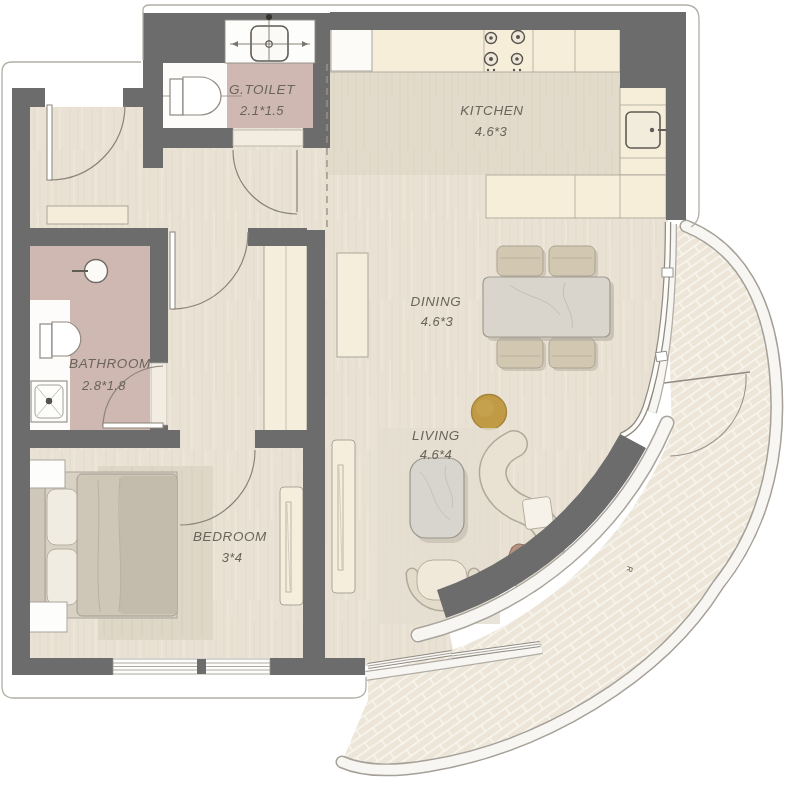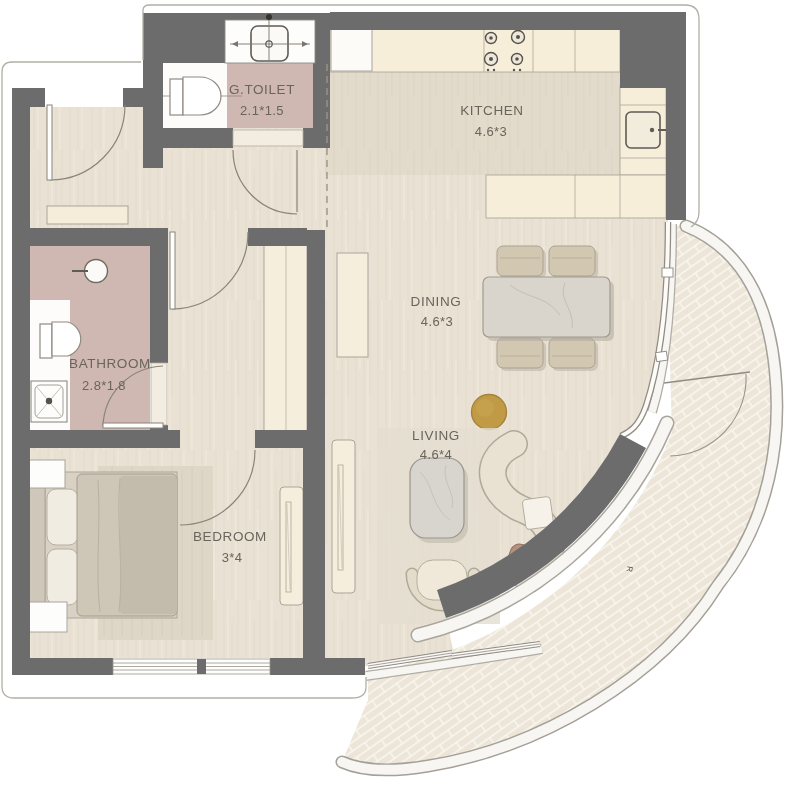--- a/index.html
+++ b/index.html
@@ -1,17 +1,17 @@
 <!DOCTYPE html>
 <html><head>
 <meta charset="utf-8">
 <style>
   html,body{margin:0;padding:0;background:#ffffff;}
   #plan-wrap{position:relative;width:804px;height:802px;background:#ffffff;overflow:hidden;
-             font-family:"Liberation Sans", sans-serif;}
+             font-family:"Liberation Sans", sans-serif;font-style:italic;}
   svg{position:absolute;left:0;top:0;}
   text.room-name{font-family:"Liberation Sans",sans-serif;font-size:13.5px;fill:#6a655c;
                  letter-spacing:.6px;text-anchor:middle;}
   text.room-dims{font-family:"Liberation Sans",sans-serif;font-size:13px;fill:#6a655c;
                  letter-spacing:.4px;text-anchor:middle;}
   text.tiny-note{font-family:"Liberation Sans",sans-serif;font-size:8px;fill:#5a554e;text-anchor:middle;}
 </style>
 </head>
 <body>
 

